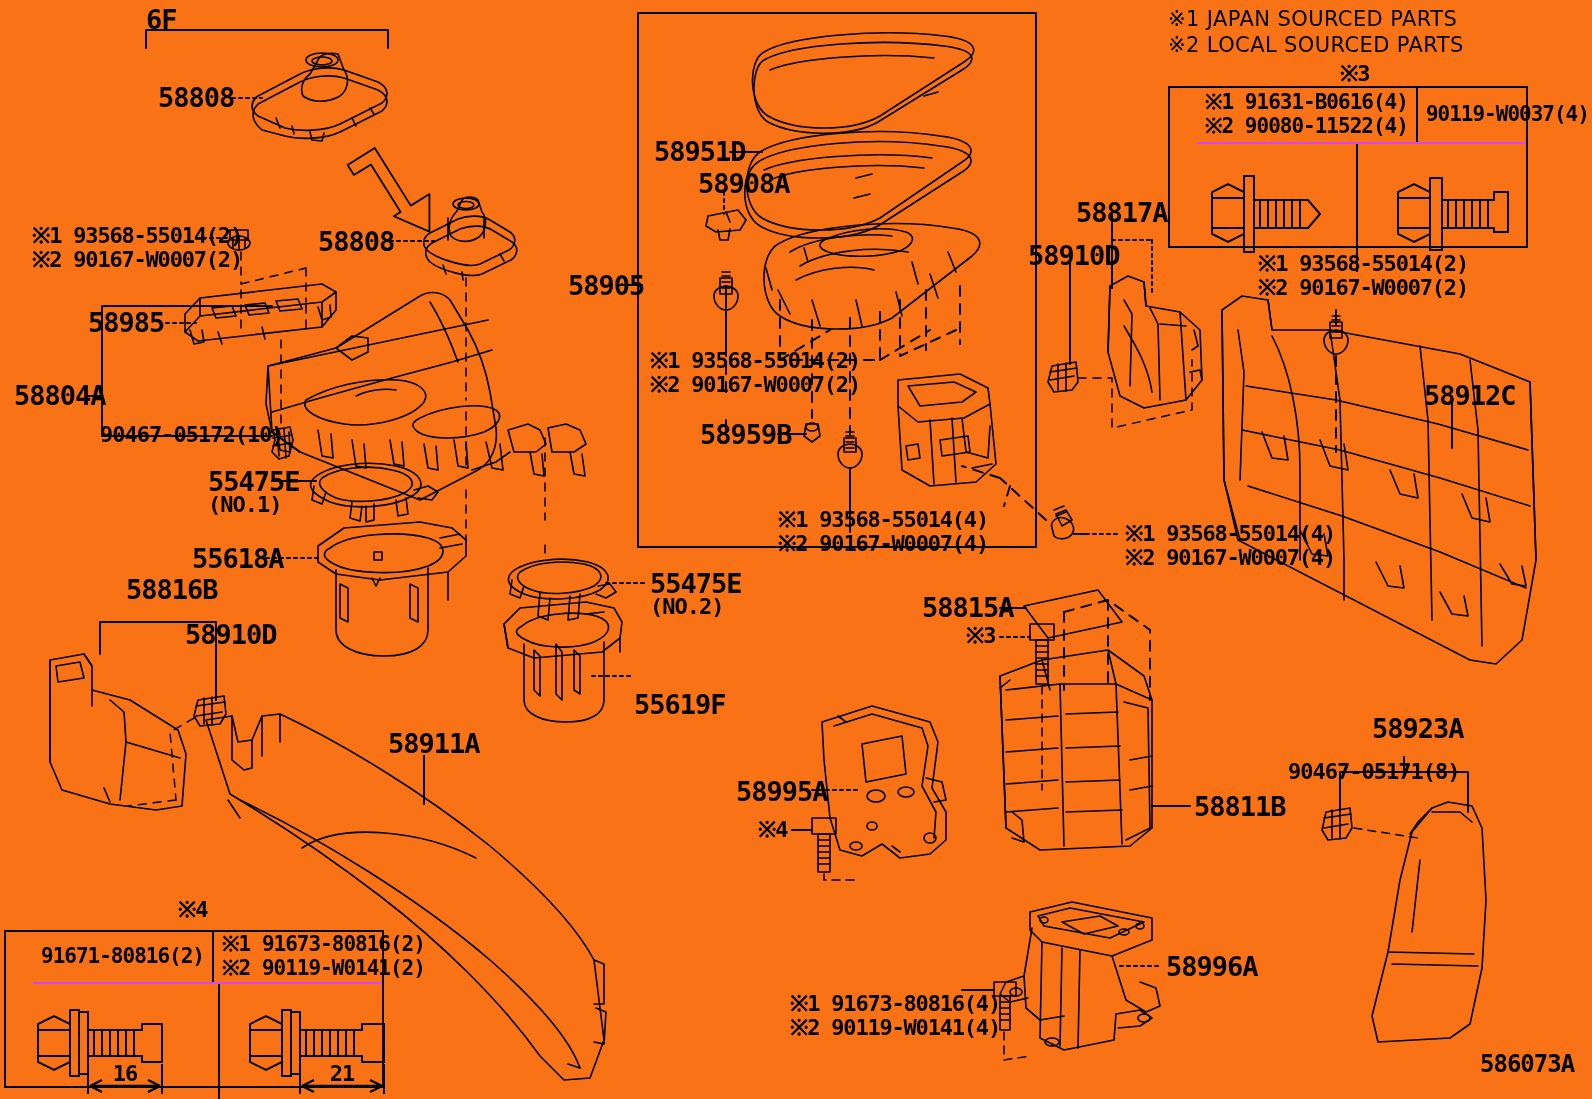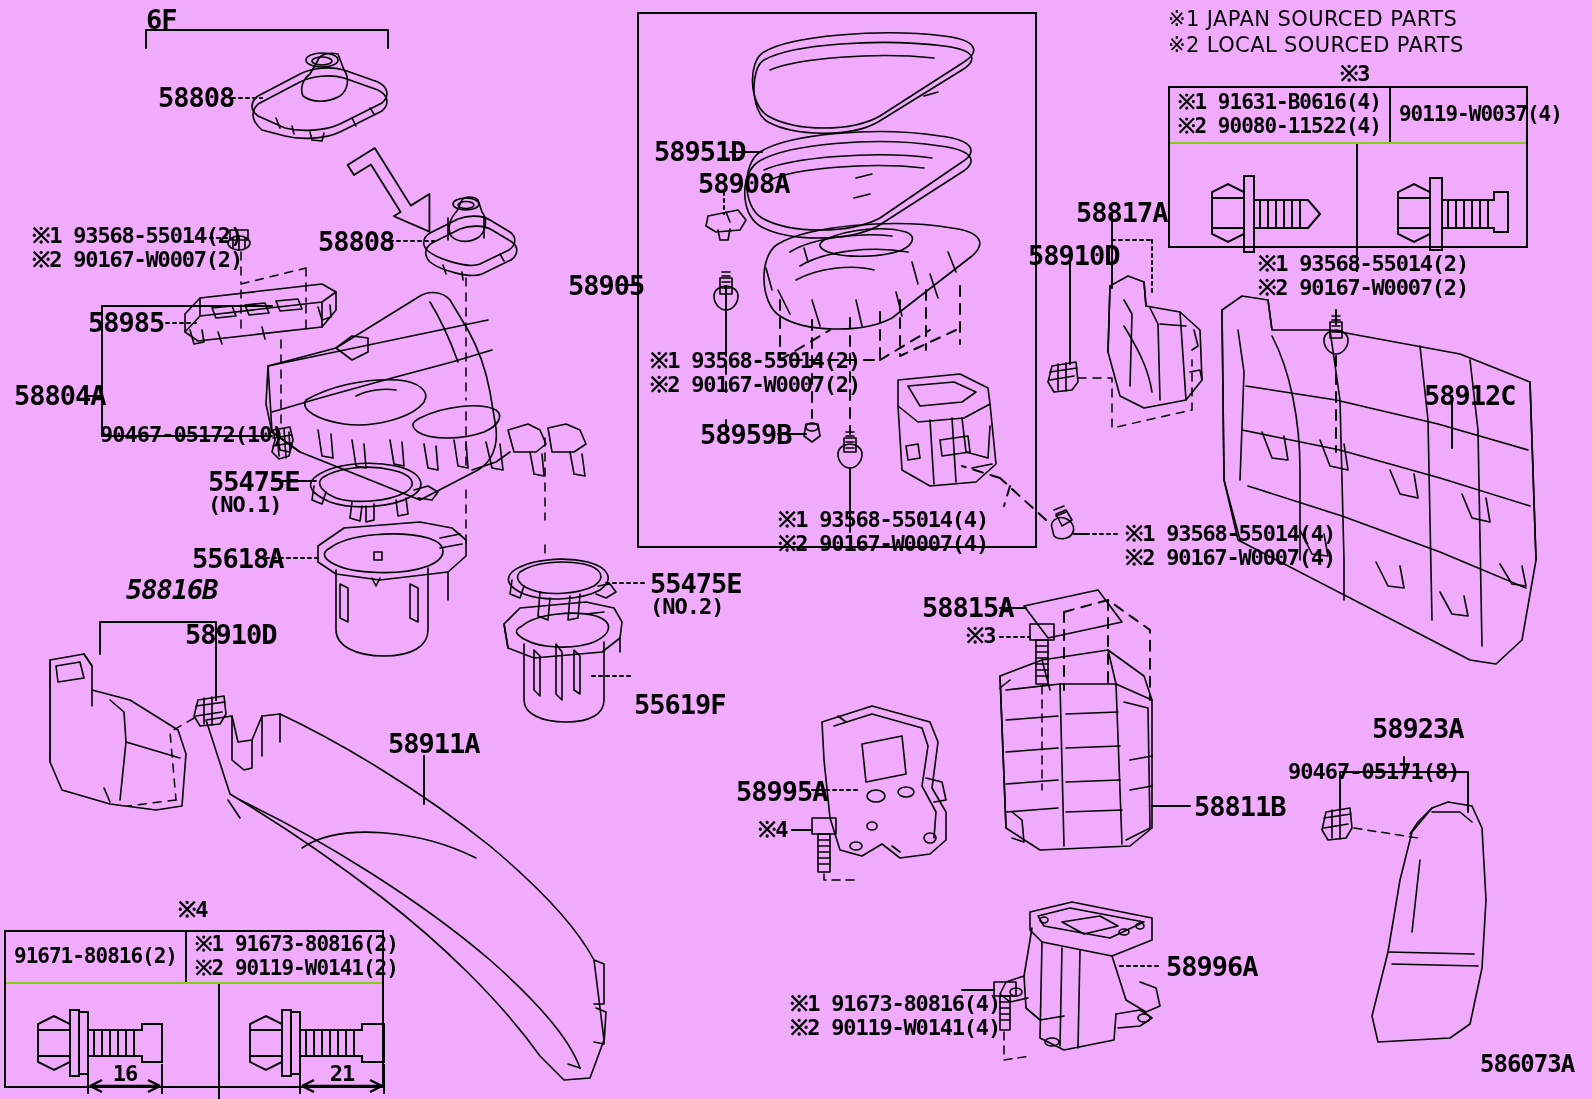--- a/index.html
+++ b/index.html
@@ -4,21 +4,21 @@
 <style>
   html, body {
     margin: 0;
     padding: 0;
     background: #ffffff;
   }
   #diagram {
     position: relative;
     width: 1592px;
     height: 1099px;
-    background: #f0abfc;
+    background: #f97316;
     font-family: "DejaVu Sans Mono", monospace;
     overflow: hidden;
   }
   .lbl {
     position: absolute;
     font-family: "DejaVu Sans Mono", monospace;
     font-weight: bold;
     font-size: 27px;
     letter-spacing: -1px;
     color: #000;
@@ -56,22 +56,23 @@
     border: 2px solid #000;
     box-sizing: border-box;
     display: flex;
     flex-direction: column;
   }
   .tbl-row {
     display: flex;
     flex: 1;
   }
   .tbl-row.hdr {
-    border-bottom: 2px solid #84cc16;
+    border-bottom: 2px solid #d946ef;
     flex: 0 0 auto;
+    margin-left: 27px;
   }
   .tbl-cell {
     flex: 1;
     box-sizing: border-box;
     display: flex;
     flex-direction: column;
     align-items: center;
     justify-content: center;
     padding: 5px 8px;
     font-family: "DejaVu Sans Mono", monospace;
@@ -574,21 +575,21 @@
   <div class="lbl" style="left:208px; top:468px;">55475E</div>
   <div class="lbl sub" style="left:208px; top:493px;">(NO.1)</div>
 
   <div class="lbl" style="left:192px; top:545px;">55618A</div>
 
   <div class="lbl" style="left:650px; top:570px;">55475E</div>
   <div class="lbl sub" style="left:650px; top:595px;">(NO.2)</div>
 
   <div class="lbl" style="left:634px; top:663px;margin-top:28px;">55619F</div>
 
-  <div class="lbl" style="left:126px; top:576px;font-style:italic;">58816B</div>
+  <div class="lbl" style="left:126px; top:576px;">58816B</div>
   <div class="lbl" style="left:185px; top:621px;">58910D</div>
   <div class="lbl" style="left:388px; top:730px;">58911A</div>
 
   <div class="lbl" style="left:654px; top:138px;">58951D</div>
   <div class="lbl" style="left:698px; top:170px;">58908A</div>
   <div class="lbl" style="left:568px; top:272px;">58905</div>
   <div class="lbl" style="left:700px; top:421px;">58959B</div>
 
   <div class="lbl sm" style="left:650px; top:349px;">※1 93568-55014(2)</div>
   <div class="lbl sm" style="left:650px; top:373px;">※2 90167-W0007(2)</div>

